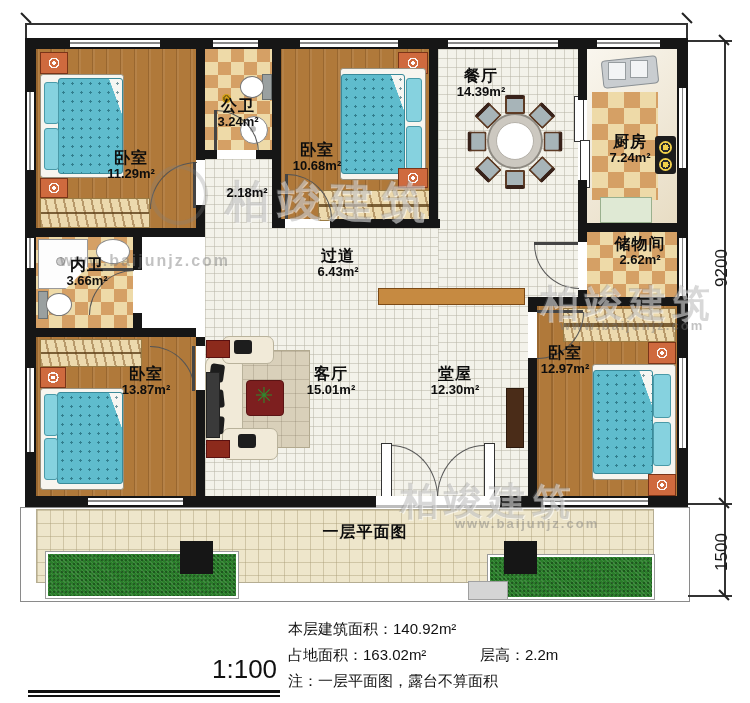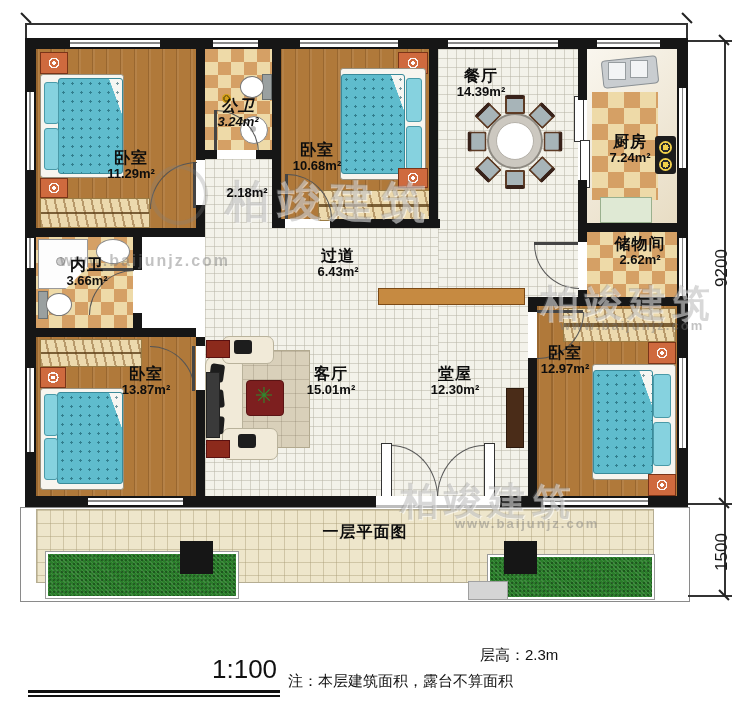--- a/index.html
+++ b/index.html
@@ -232,21 +232,21 @@
   <div class="wmurl" style="left:60px;top:252px;font-size:16px;">www.baijunjz.com</div>
   <div class="wm" style="left:540px;top:278px;font-size:38px;letter-spacing:6px;">柏竣建筑</div>
   <div class="wmurl" style="left:560px;top:318px;font-size:13px;">www.baijunjz.com</div>
   <div class="wm" style="left:400px;top:476px;font-size:38px;letter-spacing:6px;">柏竣建筑</div>
   <div class="wmurl" style="left:455px;top:516px;font-size:13px;">www.baijunjz.com</div>
 
   <div class="label" style="left:131px;top:165px;">
     <div class="rname">卧室</div>
     <div class="rarea">11.29m²</div>
   </div>
-  <div class="label" style="left:238px;top:113px;font-style:italic;">
+  <div class="label" style="left:238px;top:113px;">
     <div class="rname">公卫</div>
     <div class="rarea">3.24m²</div>
   </div>
   <div class="label" style="left:247px;top:193px;">
     <div class="rarea">2.18m²</div>
   </div>
   <div class="label" style="left:317px;top:157px;">
     <div class="rname">卧室</div>
     <div class="rarea">10.68m²</div>
   </div>
@@ -303,18 +303,24 @@
   <div class="tick" style="left:717px;top:39px;"></div>
   <div class="tick" style="left:717px;top:502px;"></div>
   <div class="tick" style="left:717px;top:594px;"></div>
   <div class="dimtxt" style="left:703px;top:258px;transform:rotate(-90deg);transform-origin:center;">9200</div>
   <div class="dimtxt" style="left:703px;top:542px;transform:rotate(-90deg);transform-origin:center;">1500</div>
 
   <div class="scale" style="left:212px;top:654px;">1:100</div>
   <div class="abs" style="left:28px;top:690px;width:252px;height:2.5px;background:#111;"></div>
   <div class="abs" style="left:28px;top:695px;width:252px;height:1.5px;background:#111;"></div>
 
+  <div class="stats-line" style="left:288px;top:620px;">
+    <span>本层建筑面积：</span><span>140.92m²</span>
+  </div>
+  <div class="stats-line" style="left:288px;top:646px;">
+    <span>占地面积：</span><span>163.02m²</span>
+  </div>
   <div class="stats-line" style="left:480px;top:646px;">
-    <span>层高：</span><span>2.3m</span>
-  </div>
-  <div class="stats-line" style="left:288px;top:672px;">注：本层建筑面积，露台不算面积</div>
+    <span>层高：</span><span>2.2m</span>
+  </div>
+  <div class="stats-line" style="left:288px;top:672px;">注：一层平面图，露台不算面积</div>
 
 </div>
 
 </body></html>

